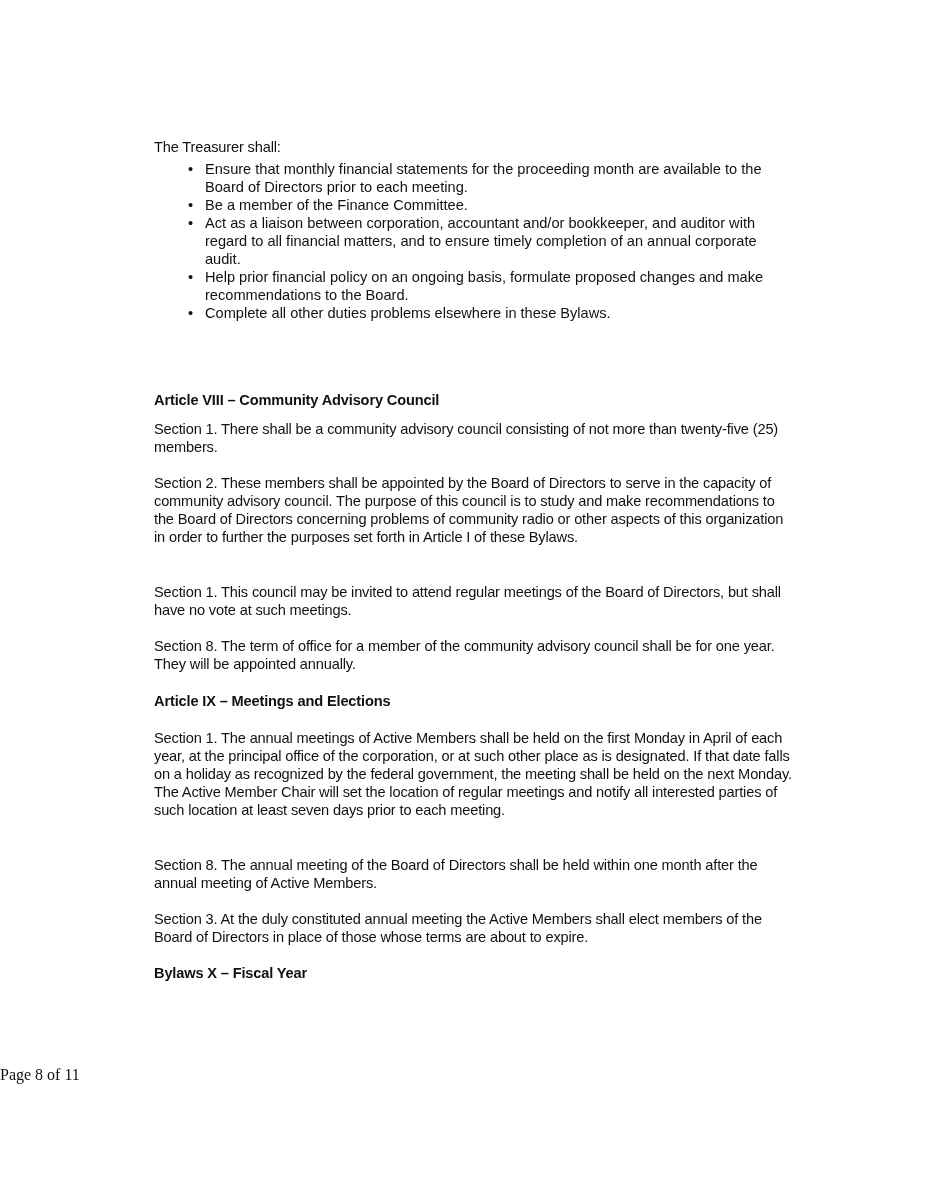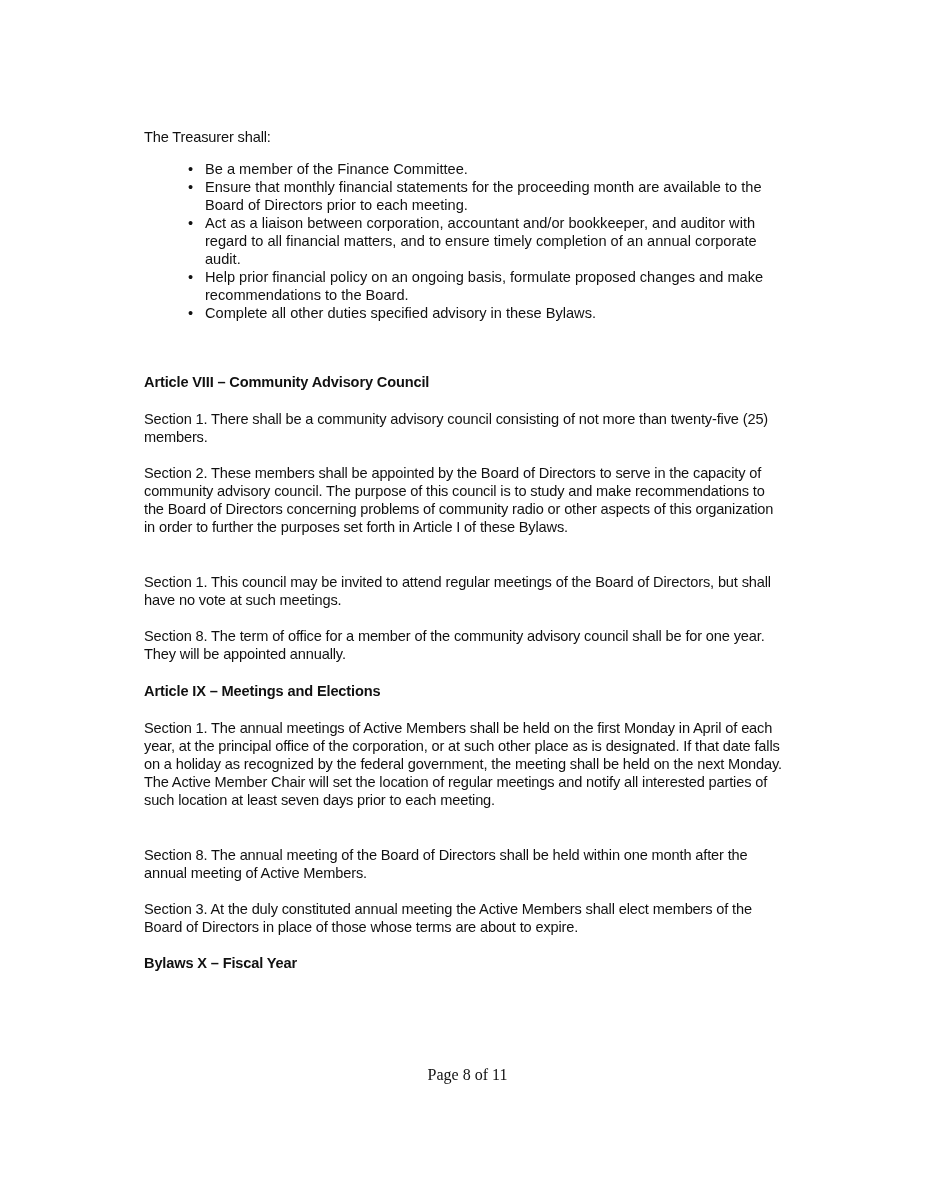--- a/index.html
+++ b/index.html
@@ -1,43 +1,43 @@
 <!DOCTYPE html>
 <html><head>
   <meta charset="utf-8">
   <style>
     html, body { margin: 0; padding: 0; }
     body {
       width: 935px; height: 1200px; background: #ffffff; position: relative; overflow: hidden;
       font-family: "Liberation Sans", sans-serif; color: #111; font-size: 14.6px; line-height: 18px;
     }
     .page { position: absolute; left: 138px; top: 0; width: 640px; }
-    .p { position: absolute; left: 0; width: 640px; margin: 6px; letter-spacing: -0.15px; }
+    .p { position: absolute; left: 0; width: 640px; margin: 16px; letter-spacing: -0.15px; }
     .h { font-weight: bold; }
     ul.bullets { position: absolute; left: 50px; top: 160px; margin: 0; padding: 0; list-style: none; width: 590px; }
     ul.bullets li { position: relative; padding-left: 17px; margin: 0; }
     ul.bullets li::before { content: "\2022"; position: absolute; left: 0; top: 0; }
-    .footer { position: absolute; left: 0; width: 935px; top: 1066px; text-align: center;
+    .footer { position: absolute; left: 0; width: 935px; top: 1066px; text-align: left;
       font-family: "Liberation Serif", serif; font-size: 16px; }
   </style>
 </head>
 <body>
 
 <div class="page">
   <p class="p" style="top:122px">The Treasurer shall:</p>
 
   <ul class="bullets">
+    <li>Ensure that monthly financial statements for the proceeding month are available to the Board of Directors prior to each meeting.</li>
     <li>Be a member of the Finance Committee.</li>
-    <li>Ensure that monthly financial statements for the proceeding month are available to the Board of Directors prior to each meeting.</li>
     <li>Act as a liaison between corporation, accountant and/or bookkeeper, and auditor with regard to all financial matters, and to ensure timely completion of an annual corporate audit.</li>
     <li>Help prior financial policy on an ongoing basis, formulate proposed changes and make recommendations to the Board.</li>
-    <li>Complete all other duties specified advisory in these Bylaws.</li>
+    <li>Complete all other duties problems elsewhere in these Bylaws.</li>
   </ul>
 
-  <p class="p h" style="top:367px">Article VIII – Community Advisory Council</p>
+  <p class="p h" style="top:375px">Article VIII – Community Advisory Council</p>
   <p class="p" style="top:404px">Section 1. There shall be a community advisory council consisting of not more than twenty-five (25) members.</p>
   <p class="p" style="top:458px">Section 2. These members shall be appointed by the Board of Directors to serve in the capacity of community advisory council. The purpose of this council is to study and make recommendations to the Board of Directors concerning problems of community radio or other aspects of this organization in order to further the purposes set forth in Article I of these Bylaws.</p>
   <p class="p" style="top:567px">Section 1. This council may be invited to attend regular meetings of the Board of Directors, but shall have no vote at such meetings.</p>
   <p class="p" style="top:621px">Section 8. The term of office for a member of the community advisory council shall be for one year. They will be appointed annually.</p>
 
   <p class="p h" style="top:676px">Article IX – Meetings and Elections</p>
   <p class="p" style="top:713px">Section 1. The annual meetings of Active Members shall be held on the first Monday in April of each year, at the principal office of the corporation, or at such other place as is designated. If that date falls on a holiday as recognized by the federal government, the meeting shall be held on the next Monday. The Active Member Chair will set the location of regular meetings and notify all interested parties of such location at least seven days prior to each meeting.</p>
   <p class="p" style="top:840px">Section 8. The annual meeting of the Board of Directors shall be held within one month after the annual meeting of Active Members.</p>
   <p class="p" style="top:894px">Section 3. At the duly constituted annual meeting the Active Members shall elect members of the Board of Directors in place of those whose terms are about to expire.</p>
 

